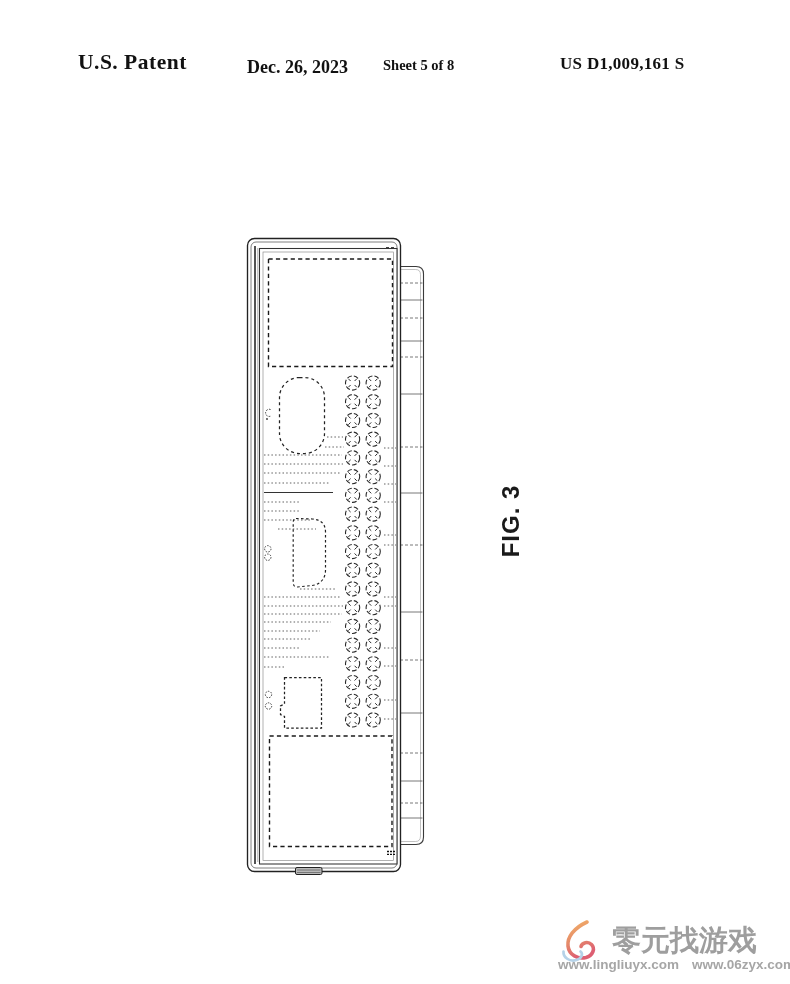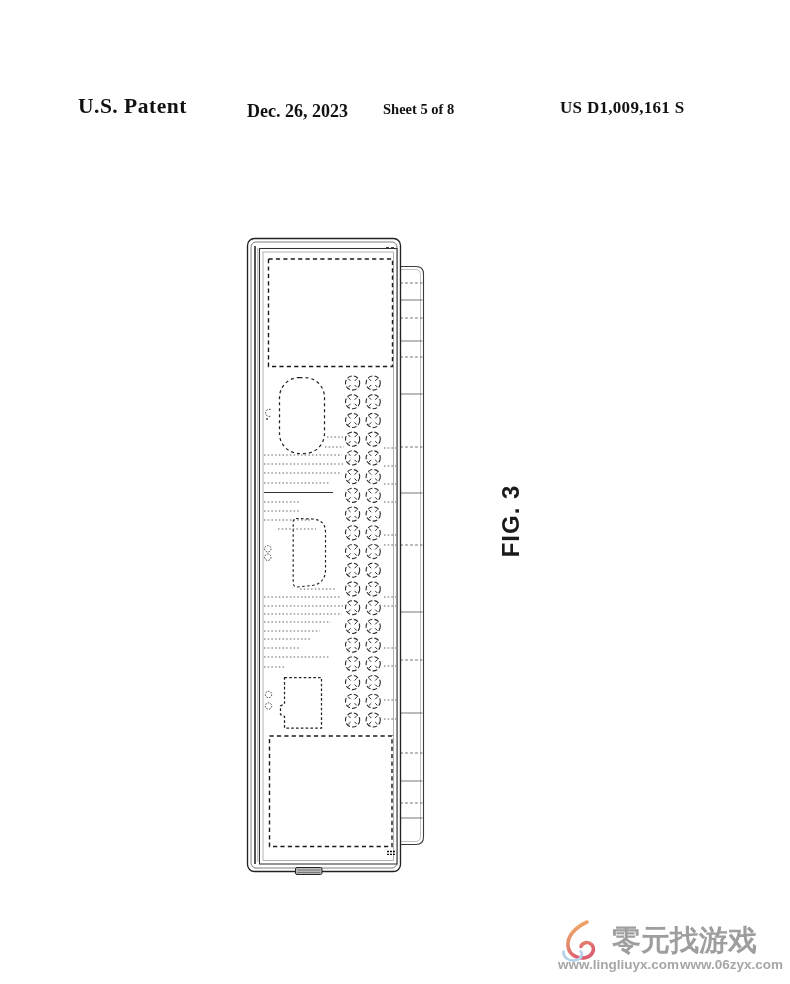--- a/index.html
+++ b/index.html
@@ -5,21 +5,21 @@
   html,body{margin:0;padding:0;}
   body{background:#888;}
   #page{
     position:relative;
     width:790px;height:984px;
     background:#ffffff;
     font-family:"Liberation Serif", serif;
     overflow:hidden;
     margin:0 auto;
   }
-  .hdr{position:absolute;color:#111;white-space:nowrap;margin-top:44px;}
+  .hdr{position:absolute;color:#111;white-space:nowrap;}
   #hdr-title{left:78px;top:50px;font-size:21.5px;font-weight:bold;letter-spacing:.5px;}
   #hdr-date{left:247px;top:57px;font-size:18px;font-weight:bold;}
   #hdr-sheet{left:383px;top:57px;font-size:14.5px;font-weight:bold;}
   #hdr-patno{left:560px;top:54px;font-size:17px;font-weight:bold;letter-spacing:.3px;text-align:center;}
   #fig-label{
     position:absolute;left:441px;top:505px;width:140px;height:32px;
     transform:rotate(-90deg);
     font-family:"Liberation Sans", sans-serif;
     font-size:24px;font-weight:bold;color:#1a1a1a;
     text-align:center;line-height:32px;letter-spacing:1px;
@@ -27,21 +27,21 @@
   #drawing{position:absolute;left:0;top:0;}
   #watermark{position:absolute;left:556px;top:918px;width:212px;height:60px;}
   #wm-logo{position:absolute;left:0;top:1px;}
   #wm-name{
     position:absolute;left:56px;top:3px;width:150px;
     font-family:Liberation Mono, monospace;
     font-size:29px;font-weight:bold;color:#9e9e9e;white-space:nowrap;
   }
   #wm-urls{
     position:absolute;left:2px;top:39px;width:208px;
-    display:flex;gap:1px;
+    display:flex;gap:13px;
     font-family:"Liberation Sans", sans-serif;
     font-size:13.5px;font-weight:bold;color:#a6a6a6;white-space:nowrap;
   }
 </style>
 </head>
 <body>
 
 <div id="page">
 
   <span class="hdr" id="hdr-title">U.S. Patent</span>

